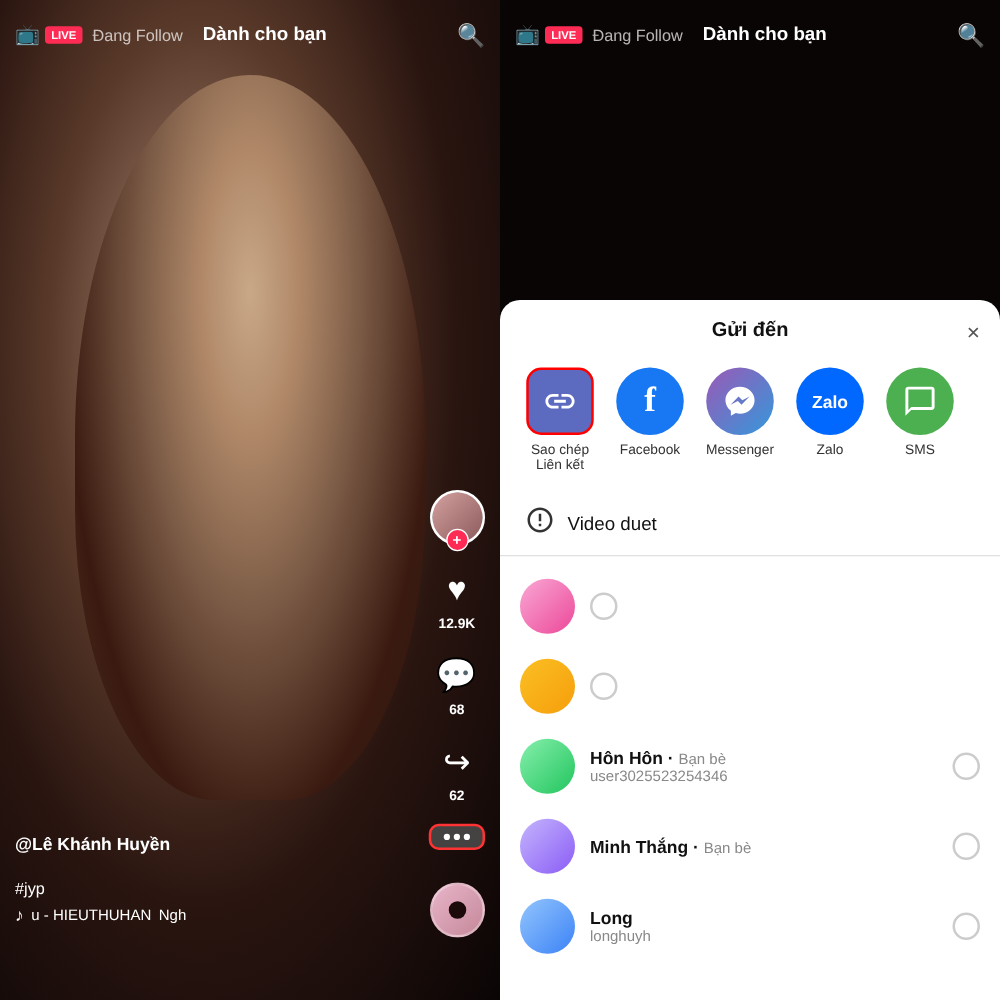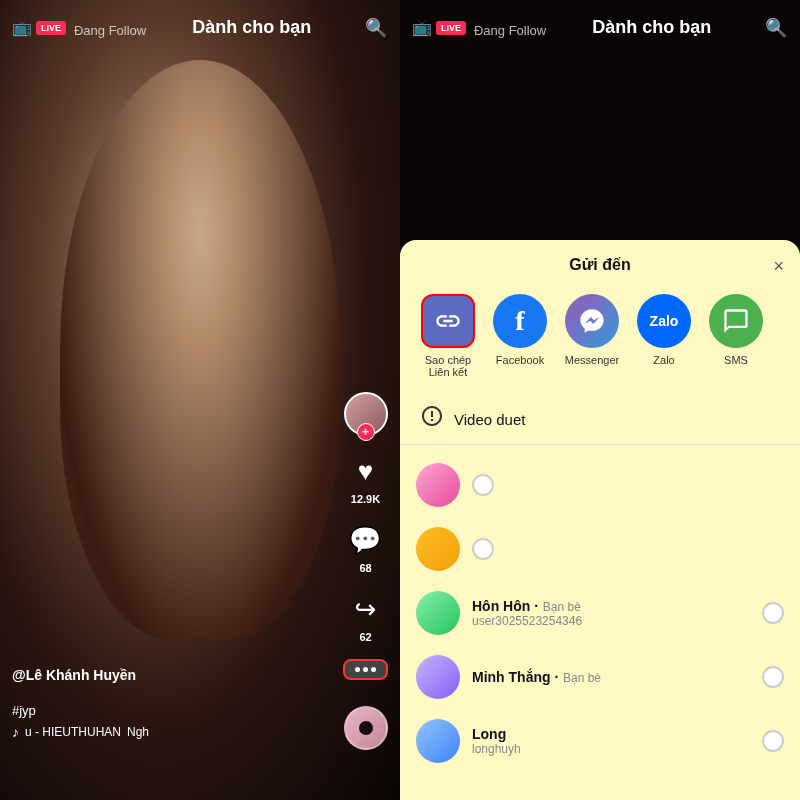--- a/index.html
+++ b/index.html
@@ -75,22 +75,21 @@
 
     .header-tab {
       color: rgba(255,255,255,0.7);
       font-size: 13px;
       font-weight: 400;
     }
 
     .header-tab.active {
       color: #fff;
       font-weight: 700;
-      font-size: 18px;
-      margin-left: 30px;
+      font-size: 15px;
     }
 
     .search-icon-left {
       color: #fff;
       font-size: 18px;
     }
 
     
     .right-actions {
       position: absolute;
@@ -258,21 +257,21 @@
       padding: 0 12px;
       z-index: 10;
     }
 
     
     .share-modal {
       position: absolute;
       bottom: 0;
       left: 0;
       right: 0;
-      background: #fef9c3;
+      background: #ffffff;
       border-radius: 16px 16px 0 0;
       z-index: 20;
       padding: 16px 0 24px;
       height: 560px;
     }
 
     .modal-header {
       display: flex;
       align-items: center;
       justify-content: center;

